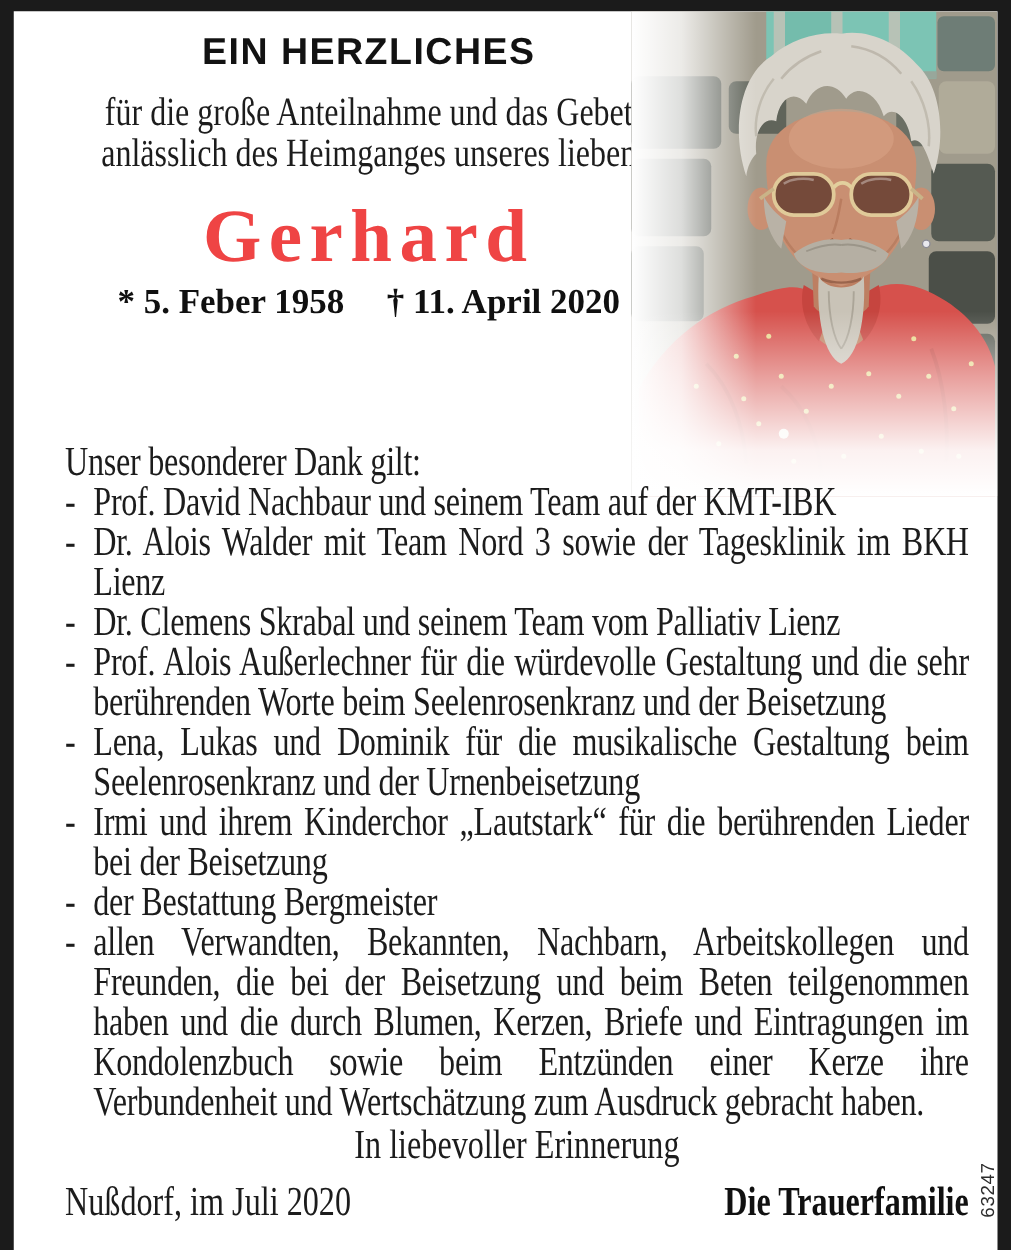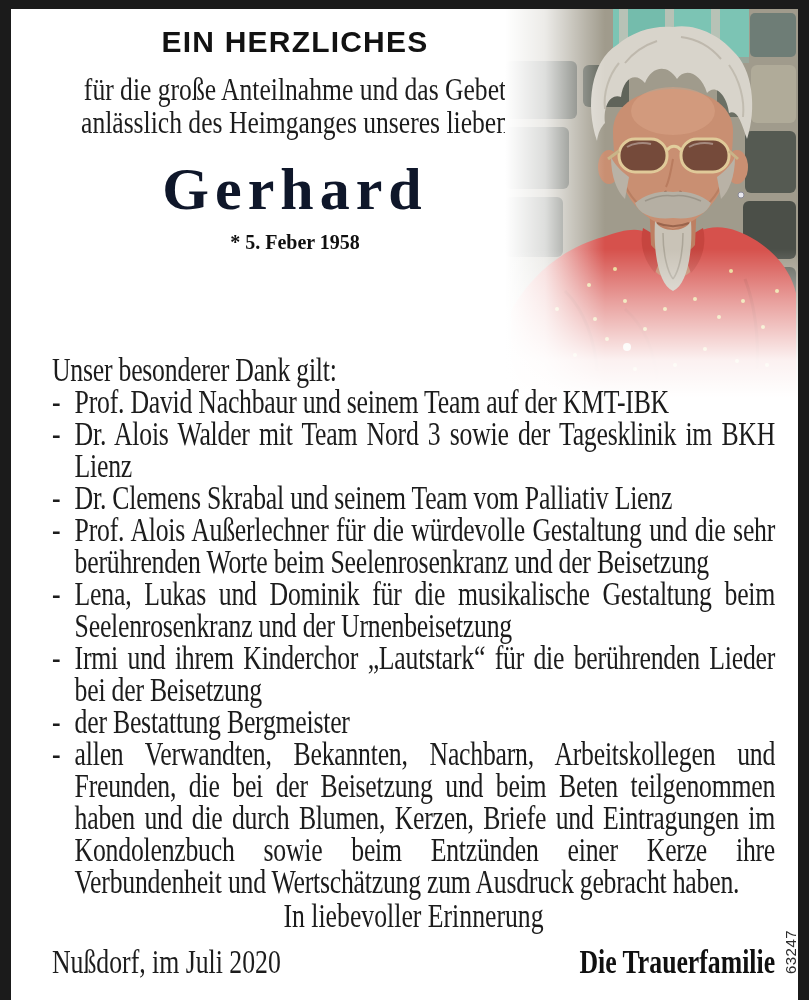--- a/index.html
+++ b/index.html
@@ -24,25 +24,25 @@
   }
   .intro{
     width:600px;margin:14px 0 0 -16px;
     font-size:32px;line-height:33px;
     transform:scaleX(0.8);transform-origin:center top;
     color:#1c1c1c;
   }
   .name{
     margin-top:20px;
     font-weight:bold;font-size:60px;line-height:61px;letter-spacing:6px;
-    color:#0f172a;
+    color:#ef4444;
   }
   .dates{
     margin-top:8px;
-    font-weight:bold;font-size:20px;line-height:28px;
+    font-weight:bold;font-size:28px;line-height:28px;
     display:flex;justify-content:center;gap:34px;
     color:#101010;
   }
   
   .photo{position:absolute;right:0;top:0;width:293px;height:388px;}
   .photo svg{display:block;}
   
   .body-text{
     position:absolute;left:41px;top:345px;width:927px;
     transform:scaleX(0.78);transform-origin:left top;
@@ -81,20 +81,21 @@
   <div class="left-col">
     <div class="header">
       <div>EIN HERZLICHES</div>
     </div>
     <p class="intro">für die große Anteilnahme und das Gebet anlässlich des Heimganges unseres lieben</p>
     <div class="name">
       <div>Gerhard</div>
     </div>
     <div class="dates">
       <span>* 5. Feber 1958</span>
+      <span>† 11. April 2020</span>
     </div>
   </div>
 
   <div class="photo">
     <svg width="293" height="388" viewBox="0 0 293 388" xmlns="http://www.w3.org/2000/svg">
       <defs>
         <linearGradient id="fadeL" x1="0" y1="0" x2="1" y2="0">
           <stop offset="0" stop-color="#fff" stop-opacity="1"></stop>
           <stop offset="0.4" stop-color="#fff" stop-opacity="0.8"></stop>
           <stop offset="1" stop-color="#fff" stop-opacity="0"></stop>

